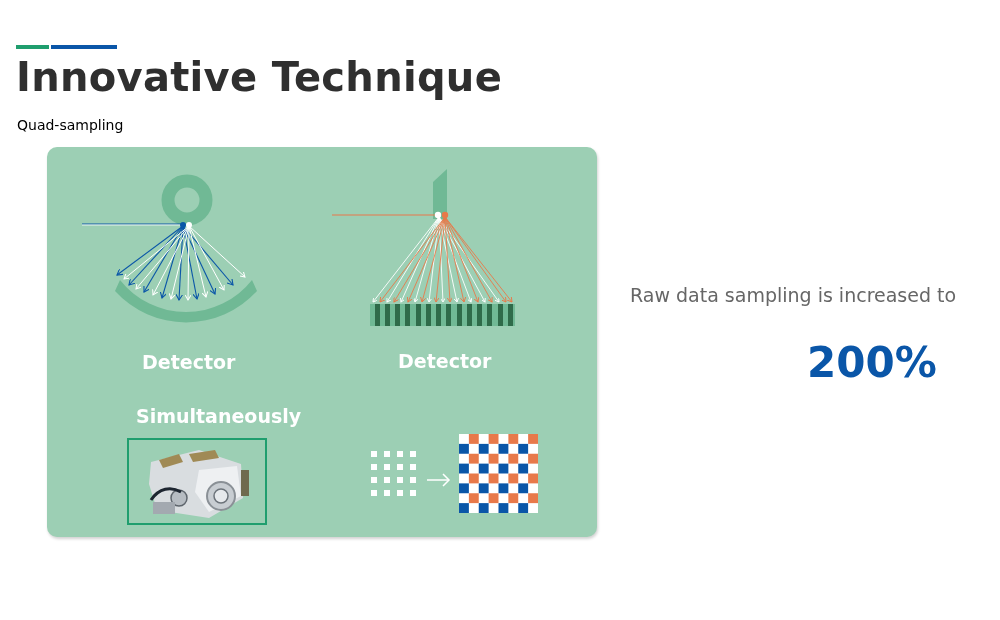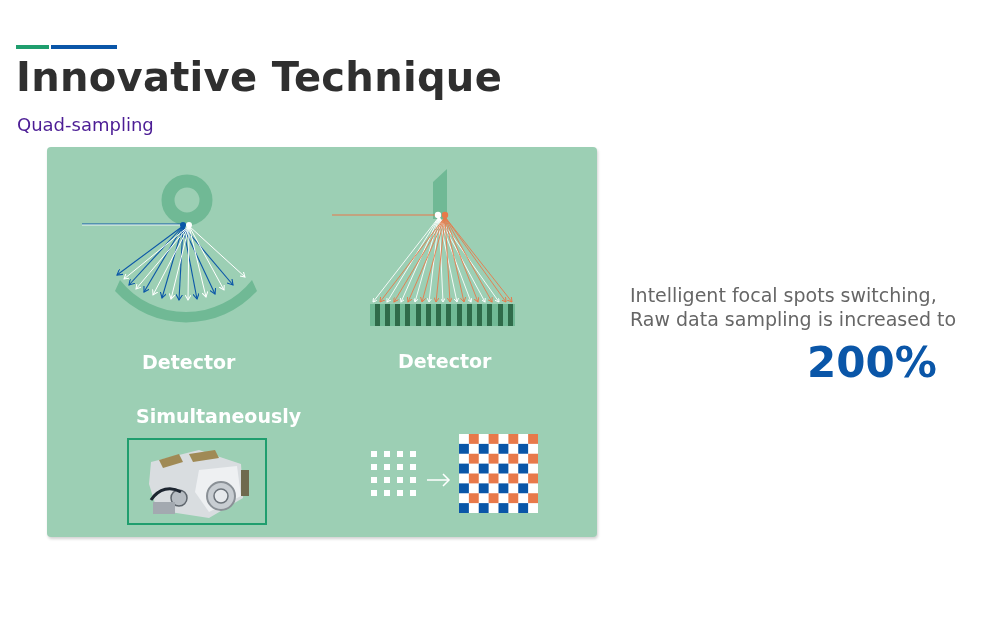--- a/index.html
+++ b/index.html
@@ -1,22 +1,22 @@
 <!DOCTYPE html>
 <html><head>
 <meta charset="utf-8">
 <style>
   html,body{margin:0;padding:0;}
   body{width:1000px;height:620px;background:#ffffff;position:relative;overflow:hidden;font-family:"DejaVu Sans","Liberation Sans",sans-serif;}
   .accent{position:absolute;top:45px;height:4px;}
   .accent.green{left:16px;width:33px;background:#1f9e6e;}
   .accent.blue{left:51px;width:66px;background:#0a56a8;}
   .title{position:absolute;left:16px;top:52px;font-size:40px;font-weight:bold;color:#2f2f2f;letter-spacing:0.3px;line-height:50px;white-space:nowrap;}
-  .subtitle{position:absolute;left:17px;top:113px;font-size:18px;color:#4c1d95;line-height:24px;}
-  .panel{position:absolute;left:47px;top:147px;width:550px;height:390px;background:#9ccfb4;border-radius:4px;box-shadow:1px 2px 3px rgba(0,0,0,0.18);}
+  .subtitle{position:absolute;left:17px;top:113px;font-size:14px;color:#000000;line-height:24px;}
+  .panel{position:absolute;left:47px;top:147px;width:550px;height:390px;background:#9ccfb4;border-radius:10px;box-shadow:1px 2px 3px rgba(0,0,0,0.18);}
   .panel svg.diag{position:absolute;left:0;top:0;}
   .det-label{position:absolute;color:#fff;font-weight:bold;font-size:19px;line-height:24px;white-space:nowrap;}
   .photo-frame{position:absolute;left:80px;top:291px;width:136px;height:83px;border:2px solid #1f9e6e;}
   .right-text{position:absolute;left:630px;top:283px;font-size:19px;color:#666;line-height:24px;white-space:nowrap;}
   .big-pct{position:absolute;left:807px;top:338px;font-size:42px;font-weight:bold;color:#0a56a8;line-height:50px;}
 </style>
 </head>
 <body>
 
 <div class="accent green"></div>
@@ -198,16 +198,15 @@
       <circle cx="92" cy="56" r="7" fill="#e6e9ec" stroke="#6c737a" stroke-width="1.5"></circle>
       <circle cx="50" cy="58" r="8" fill="#b6bcc2" stroke="#5e656c" stroke-width="1.5"></circle>
       <path d="M22,60 C30,48 42,46 52,52" stroke="#1d2530" stroke-width="3" fill="none"></path>
       <rect x="24" y="62" width="22" height="12" fill="#a3a9b0"></rect>
       <rect x="112" y="30" width="8" height="26" fill="#6f6a4e"></rect>
     </svg>
   </div>
 </div>
 
 <div class="right-text">
-  <div>Intelligent focal spots switching,</div>
   <div>Raw data sampling is increased to</div>
 </div>
 <div class="big-pct">200%</div>
 
 </body></html>

